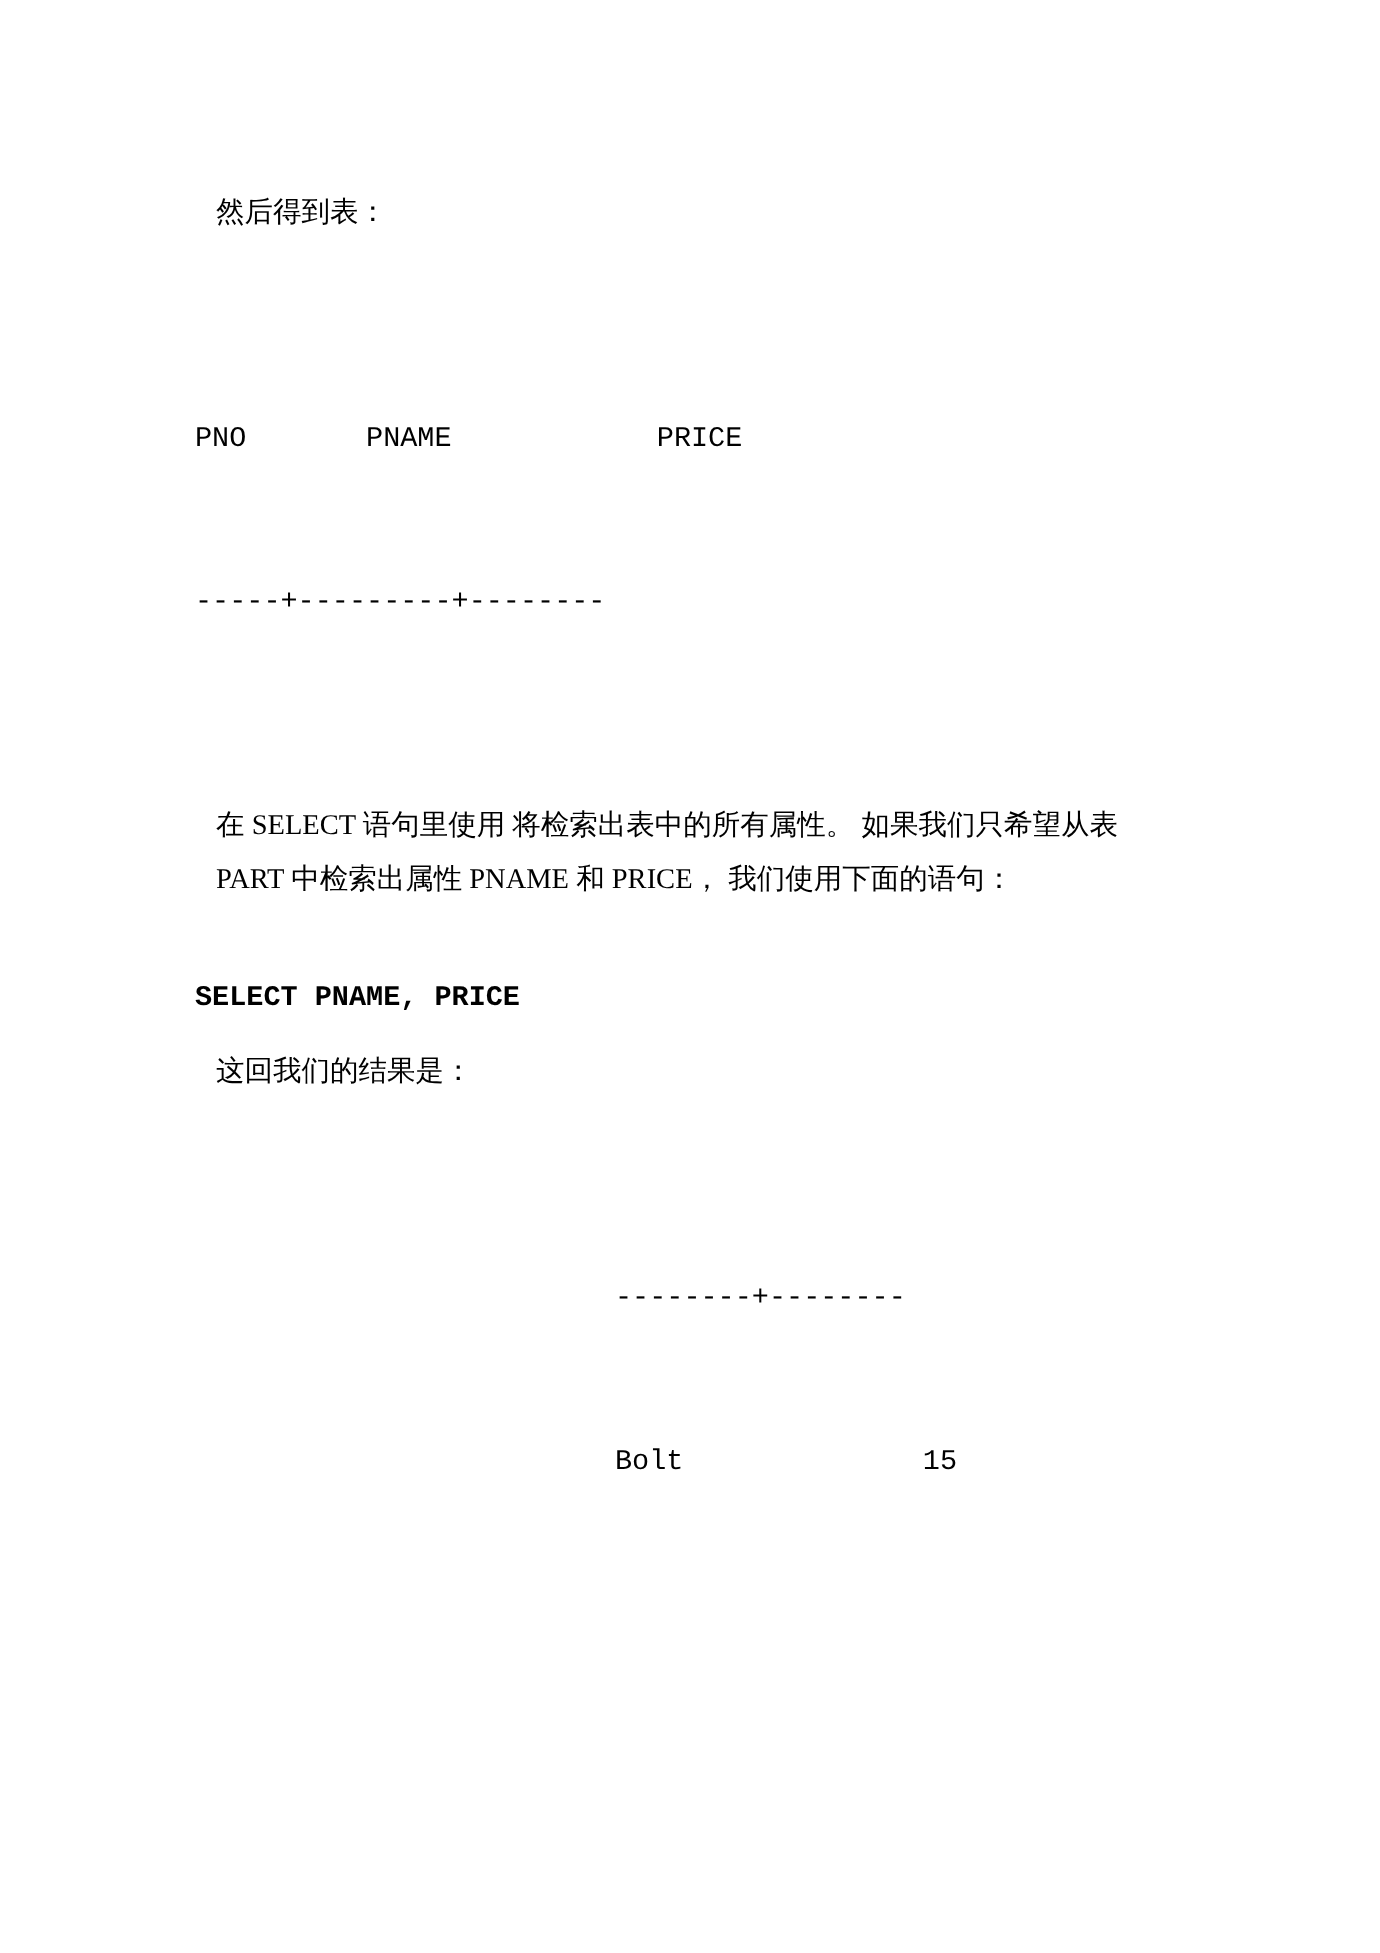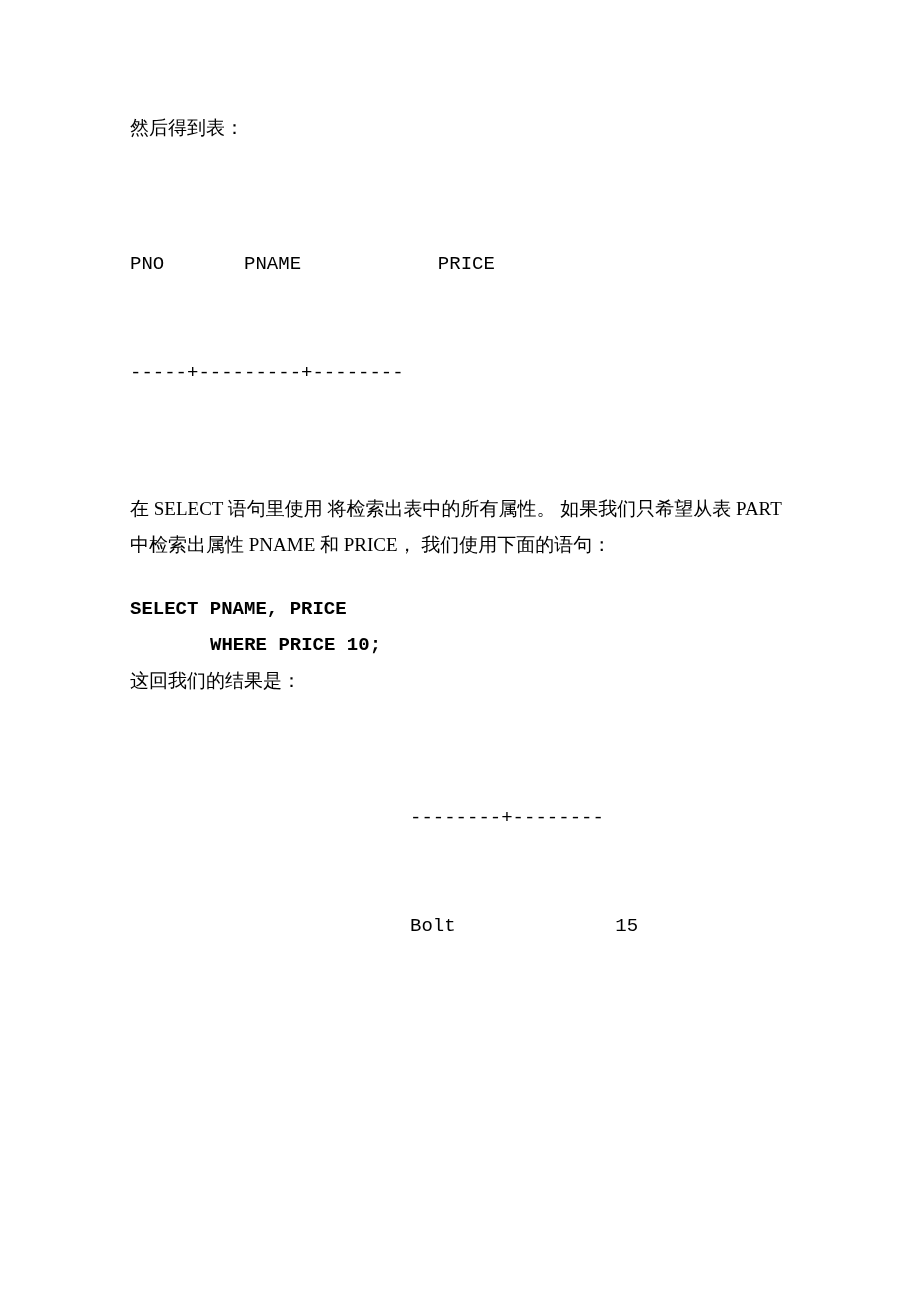--- a/index.html
+++ b/index.html
@@ -15,21 +15,21 @@
     width: 920px;
     min-height: 1302px;
     box-sizing: border-box;
     padding: 110px 130px 60px 130px;
   }
   .mono {
     font-family: "Courier New", Courier, monospace;
     font-weight: bold;
   }
   p {
-    margin: 0;
+    margin: 14px;
     padding: 0;
   }
   .spacer-med { height: 28px; }
   .indent1 { padding-left: 80px; }
   .table-block { white-space: pre; font-family: Liberation Mono, monospace; }
   .table2 { padding-left: 280px; }
 </style>
 </head>
 <body>
 
@@ -45,21 +45,20 @@
   </div>
 
   <div class="spacer-med"></div>
 
   <p>在 SELECT 语句里使用  将检索出表中的所有属性。 如果我们只希望从表 PART 中检索出属性 PNAME 和 PRICE， 我们使用下面的语句：</p>
 
   <div class="spacer-med"></div>
 
   <div class="mono">
     <div>SELECT PNAME, PRICE</div>
-    <div class="indent1">WHERE PRICE  10;</div>
   </div>
 
   <p>这回我们的结果是：</p>
 
   <div class="spacer-med"></div>
 
   <div class="table-block table2">
     <div>--------+--------</div>
     <div>Bolt              15</div>
     

